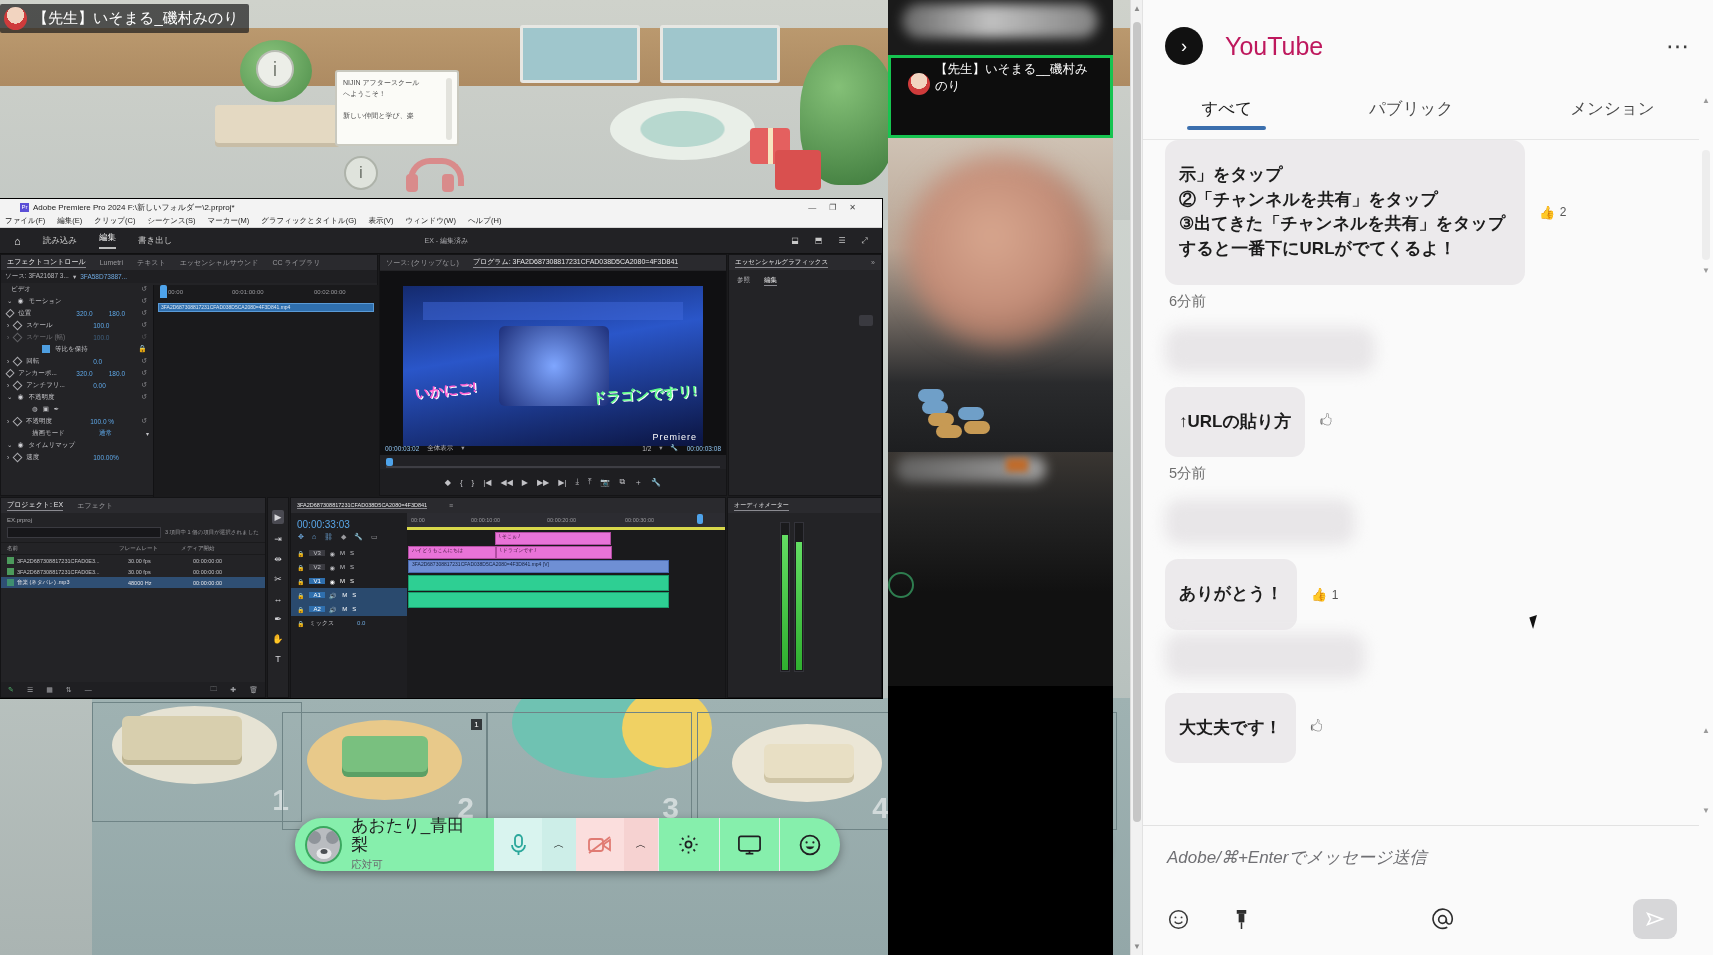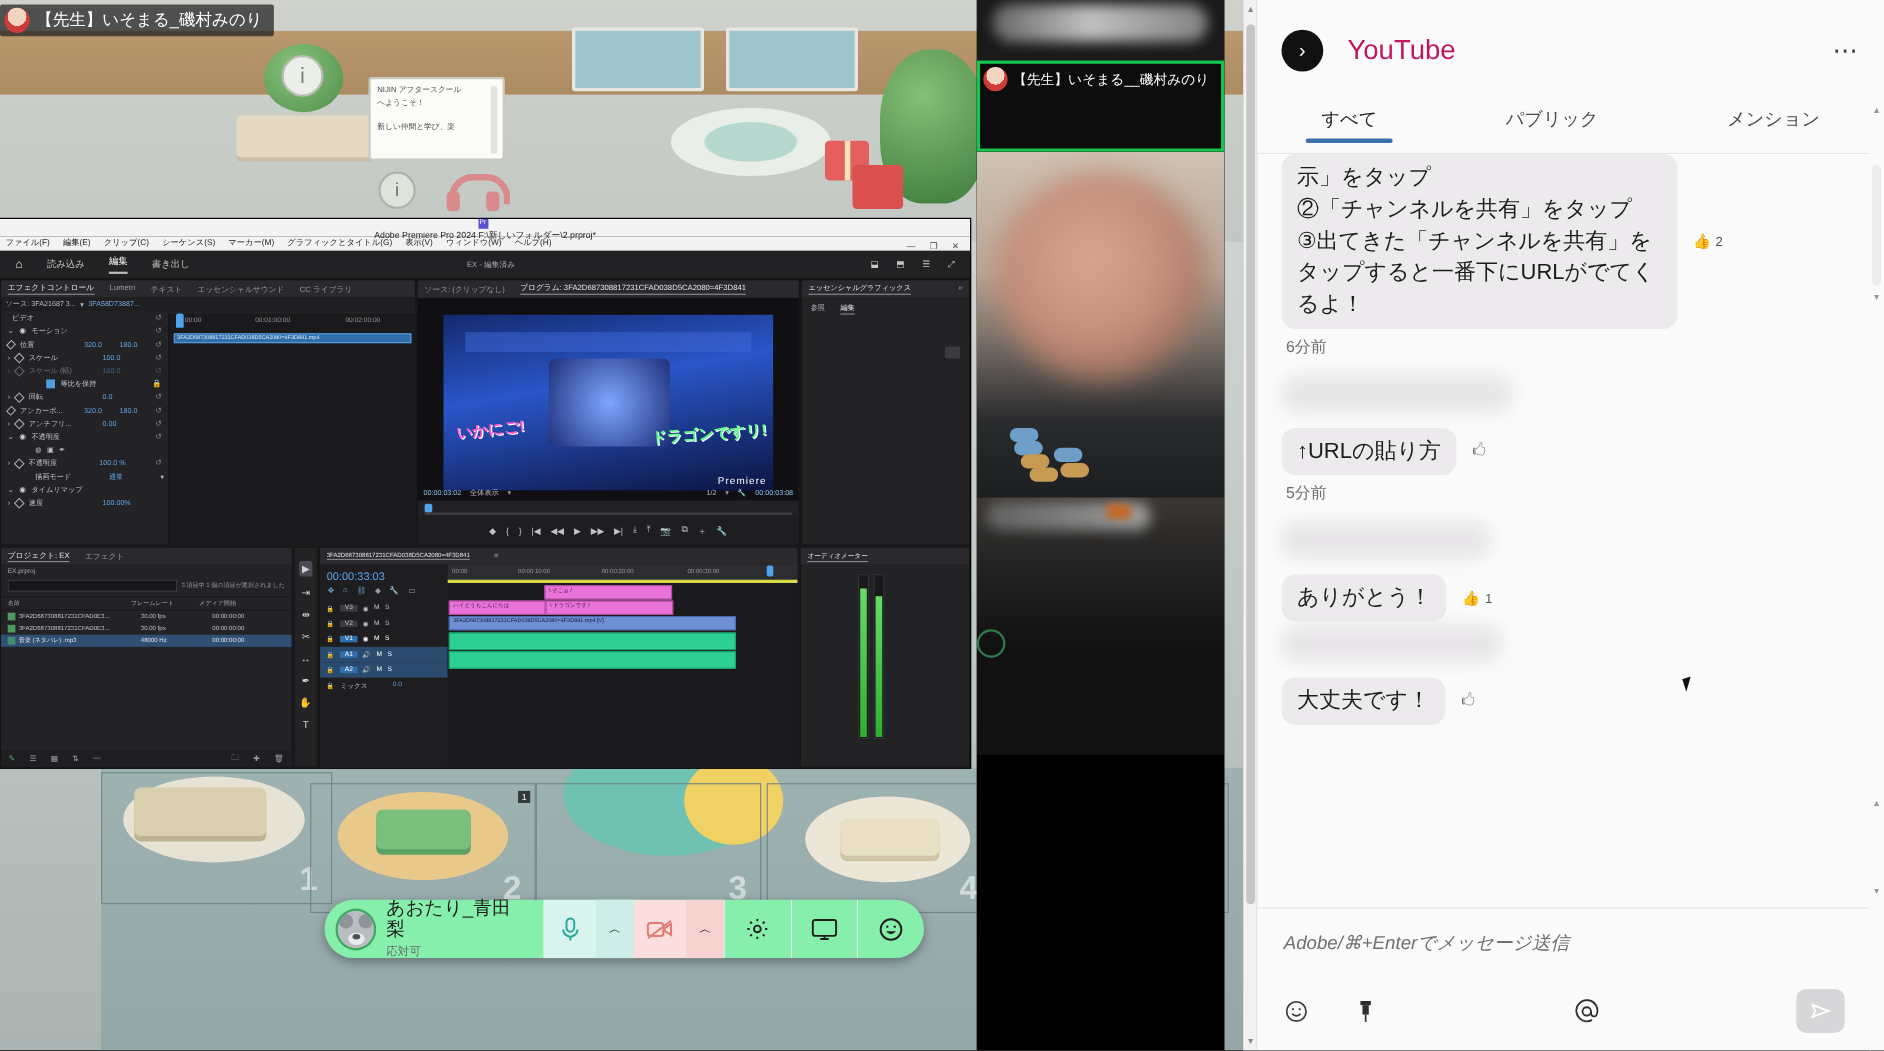--- a/index.html
+++ b/index.html
@@ -47,21 +47,21 @@
         background:linear-gradient(180deg,#9fb2b2,#93a7a8); }
   .seat { position:absolute; border:1px solid #6f8486; }
   .seat .num { position:absolute; right:12px; bottom:4px; font-size:30px; color:#ffffff; opacity:.55; font-weight:bold;}
   .seat .tag { position:absolute; right:4px; top:6px; width:11px; height:11px; background:#33383a; color:#fff; font-size:8px; text-align:center; line-height:11px;}
   .sofa { position:absolute; border-radius:6px; }
   .rugc { position:absolute; border-radius:50%; }
 
   
   .shared { position:absolute; left:0; top:199px; width:882px; height:499px; background:#1e1e1e; overflow:hidden;
             box-shadow:0 0 0 1px #000; }
-  .pp-title { height:16px; background:#f3f3f3; color:#1a1a1a; font-size:8px; display:flex; align-items:center; padding:0 4px;flex-direction:column; }
+  .pp-title { height:16px; background:#f3f3f3; color:#1a1a1a; font-size:8px; display:flex; align-items:center; padding:0 20px; }
   .pp-title .ico { width:9px; height:9px; background:#5b4fd6; color:#fff; font-size:6px; text-align:center; line-height:9px; margin-right:4px;}
   .pp-title .wbtns { margin-left:auto; display:flex; gap:13px; padding-right:6px; color:#444; font-size:8px;}
   .pp-menu { height:13px; background:#f3f3f3; color:#222; font-size:7.5px; display:flex; align-items:center; gap:12px; padding:0 5px; border-bottom:1px solid #d6d6d6;}
   .pp-home { height:26px; background:#222225; display:flex; align-items:center; gap:22px; padding:0 14px; color:#c8c8c8; font-size:8.5px; border-bottom:1px solid #101011;}
   .pp-home .active { color:#fff; border-bottom:2px solid #bdbdbd; padding-bottom:3px;}
   .pp-home .hico { font-size:11px; color:#e6e6e6;}
 
   .pp-body { position:relative; height:444px; background:#1b1b1d; }
   .pnl { position:absolute; background:#232326; border:1px solid #141416; }
   .pnl-tabs { height:15px; background:#2a2a2e; display:flex; align-items:center; gap:14px; padding:0 6px; font-size:7px; color:#9a9a9e; }
@@ -94,21 +94,21 @@
   .amtr { left:727px; top:243px; width:155px; height:201px;}
 
   
   .namelabel { position:absolute; left:0; top:4px; height:29px; display:flex; align-items:center; gap:6px;
        background:rgba(30,30,30,.72); color:#fff; font-size:15px; padding:0 10px 0 4px; border-radius:2px;}
   .namelabel .av { width:23px; height:23px; border-radius:50%; background:radial-gradient(circle at 50% 35%,#f2d4c0 45%,#cf3b3b 46%); overflow:hidden;}
 
   
   .thumbs { position:absolute; left:888px; top:0; width:225px; height:955px; background:#111; }
   .th { position:relative; width:225px; overflow:hidden; background:#161616;}
-  .th .lbl { position:absolute; left:0; top:0; right:0; display:flex; align-items:center; gap:5px; padding:6px 6px; color:#fff; font-size:12.5px; line-height:1.35;}
+  .th .lbl { position:absolute; left:0; top:0; right:0; display:flex; align-items:flex-end; gap:5px; padding:6px 20px; color:#fff; font-size:12.5px; line-height:1.35;}
   .th .av { width:22px; height:22px; border-radius:50%; flex:none; background:radial-gradient(circle at 50% 35%,#f2d4c0 45%,#cf3b3b 46%);}
   .th.active { outline:3px solid #16c450; outline-offset:-3px;}
   .th.blurtop { background:#1a1a1a;}
   .blurpill { position:absolute; left:14px; top:4px; width:196px; height:34px; border-radius:17px;
         background:linear-gradient(90deg,#6d6d6d,#cfcfcf 45%,#8a8a8a); filter:blur(6px); opacity:.92;}
   .facewrap{ position:absolute; inset:0; background:linear-gradient(180deg,#cfc2b4 0%, #b9a797 35%, #2a2b2d 78%, #1d1e20 100%);}
   .face { position:absolute; left:50%; top:36%; transform:translate(-50%,-50%); width:190px; height:190px; border-radius:50%;
         background:radial-gradient(circle at 45% 42%, #d8a78f 0%, #c38d78 50%, #8e6554 80%, #5c463c 100%); filter:blur(12px);}
   .weights{ position:absolute; left:14px; bottom:8px; width:120px; height:60px;}
   .dumb { position:absolute; width:26px; height:13px; border-radius:7px; background:#6f9fc8;}
@@ -145,21 +145,21 @@
   .r-head .circ { width:38px; height:38px; border-radius:50%; background:#111; color:#fff; display:flex; align-items:center; justify-content:center; font-size:18px;}
   .r-title { font-size:25px; color:#be185d; margin-left:22px;}
   .r-more { margin-left:auto; font-size:23px; color:#3c3c3c; letter-spacing:2px;}
   .r-tabs { position:absolute; left:12px; top:92px; right:0; height:48px; display:flex; align-items:flex-start; justify-content:space-around; border-bottom:1px solid #e6e6e6; background:#fafafa;}
   .r-tab { font-size:16.5px; color:#4a4a4a; padding-top:6px; position:relative; }
   .r-tab.sel { color:#1a1a1a; }
   .r-tab.sel:after { content:""; position:absolute; left:-14px; right:-14px; bottom:-10px; height:4px; background:#3b6fae; border-radius:2px;}
 
   .r-list { position:absolute; left:12px; top:140px; right:12px; bottom:130px; overflow:hidden; padding:0 22px;}
   .msg { margin-bottom:3px;}
-  .bub { display:inline-block; max-width:350px; background:#eceaec; border-radius:13px; padding:7px 14px; font-size:20px; color:#1c1c1c; line-height:1.45; vertical-align:middle;}
+  .bub { display:inline-block; max-width:350px; background:#eceaec; border-radius:13px; padding:23px 14px; font-size:17px; color:#1c1c1c; line-height:1.45; vertical-align:middle;font-weight:bold;}
   .bub.blurred { background:#e8e6e8; color:transparent; filter:blur(7px); border-radius:16px;}
   .react { display:inline-flex; align-items:center; gap:4px; margin-left:10px; vertical-align:middle; font-size:13px; color:#6a6a6a;}
   .react .cnt { font-size:12px; color:#555;}
   .tstamp { font-size:14.5px; color:#6e6e6e; margin:7px 0 16px 4px;}
   .r-composer { position:absolute; left:12px; right:12px; bottom:0; height:130px; border-top:1px solid #e2e2e2; background:#fafafa; padding:20px 24px 0;}
   .r-ph { font-size:17px; color:#6f6f73; font-style:italic;}
   .r-crow { position:absolute; left:24px; right:24px; bottom:16px; display:flex; align-items:center; gap:42px; font-size:21px; color:#3a3a3a;}
   .r-send { margin-left:auto; width:44px; height:40px; border-radius:9px; background:#d7d7d9; display:flex; align-items:center; justify-content:center; color:#fff; font-size:20px;}
   .r-scroll-r { position:absolute; right:0; top:0; width:14px; height:955px; background:#fafafa;}
   .r-scroll-r .tr { position:absolute; right:3px; top:150px; width:8px; height:110px; background:#ededed; border-radius:4px;}

